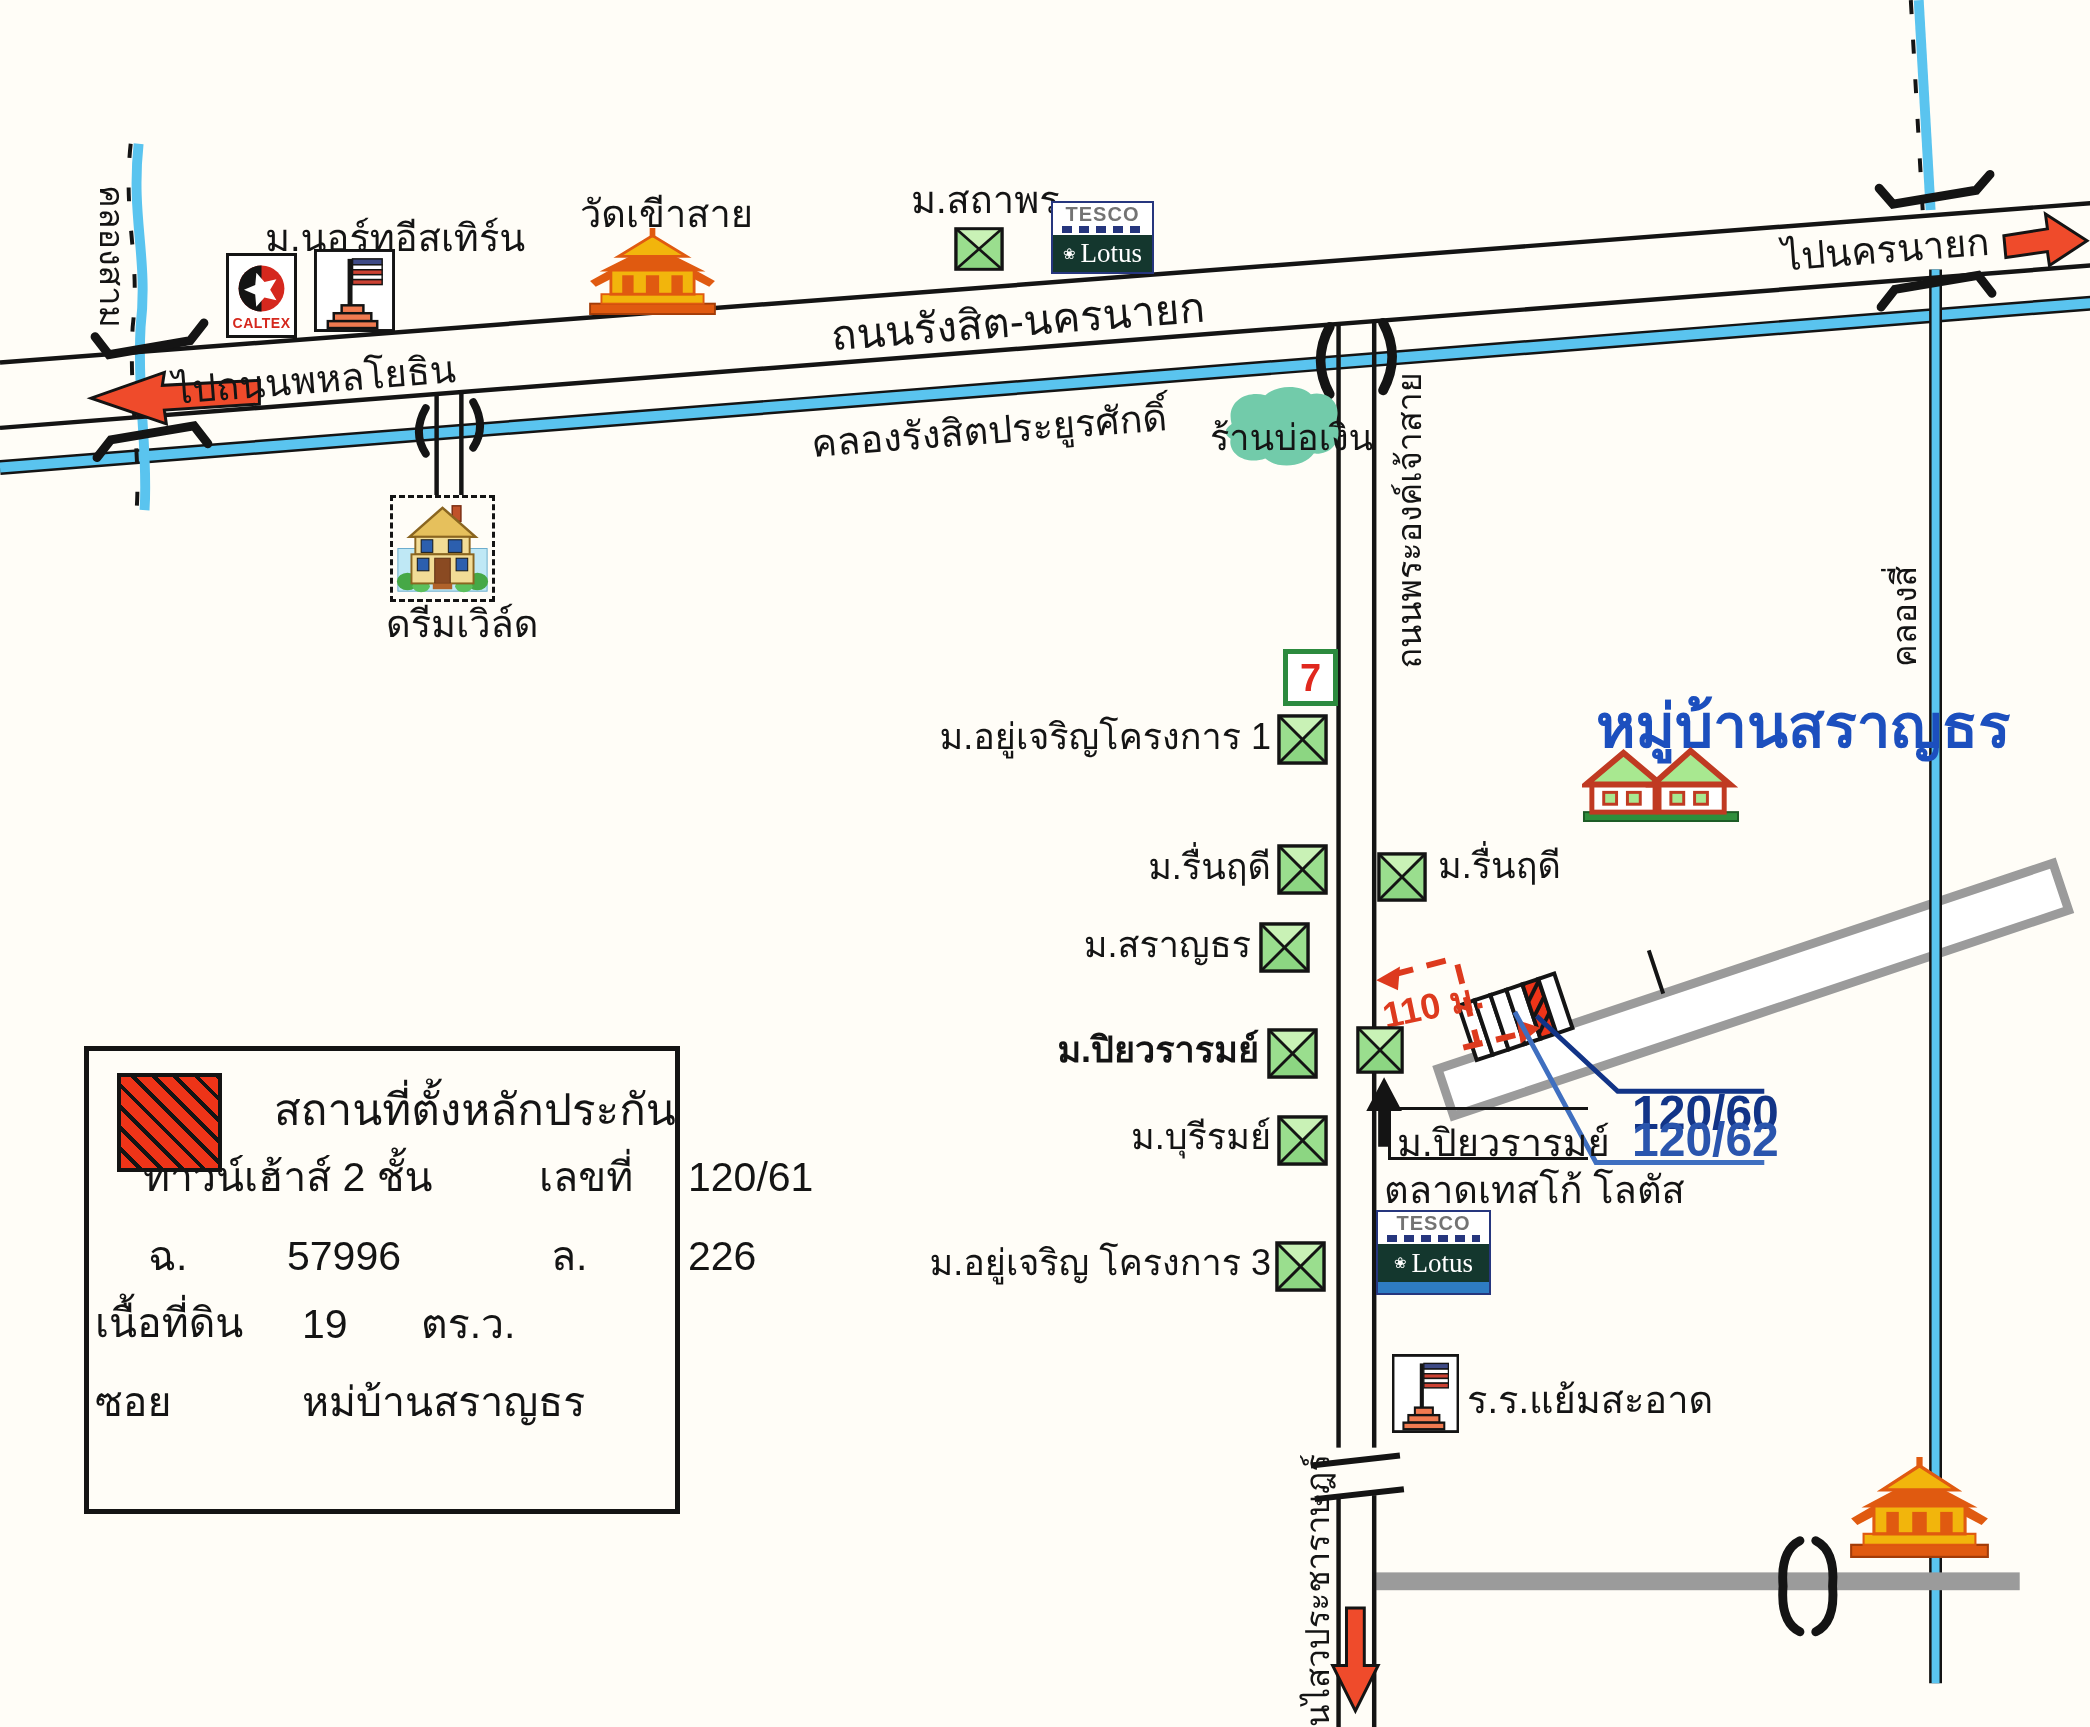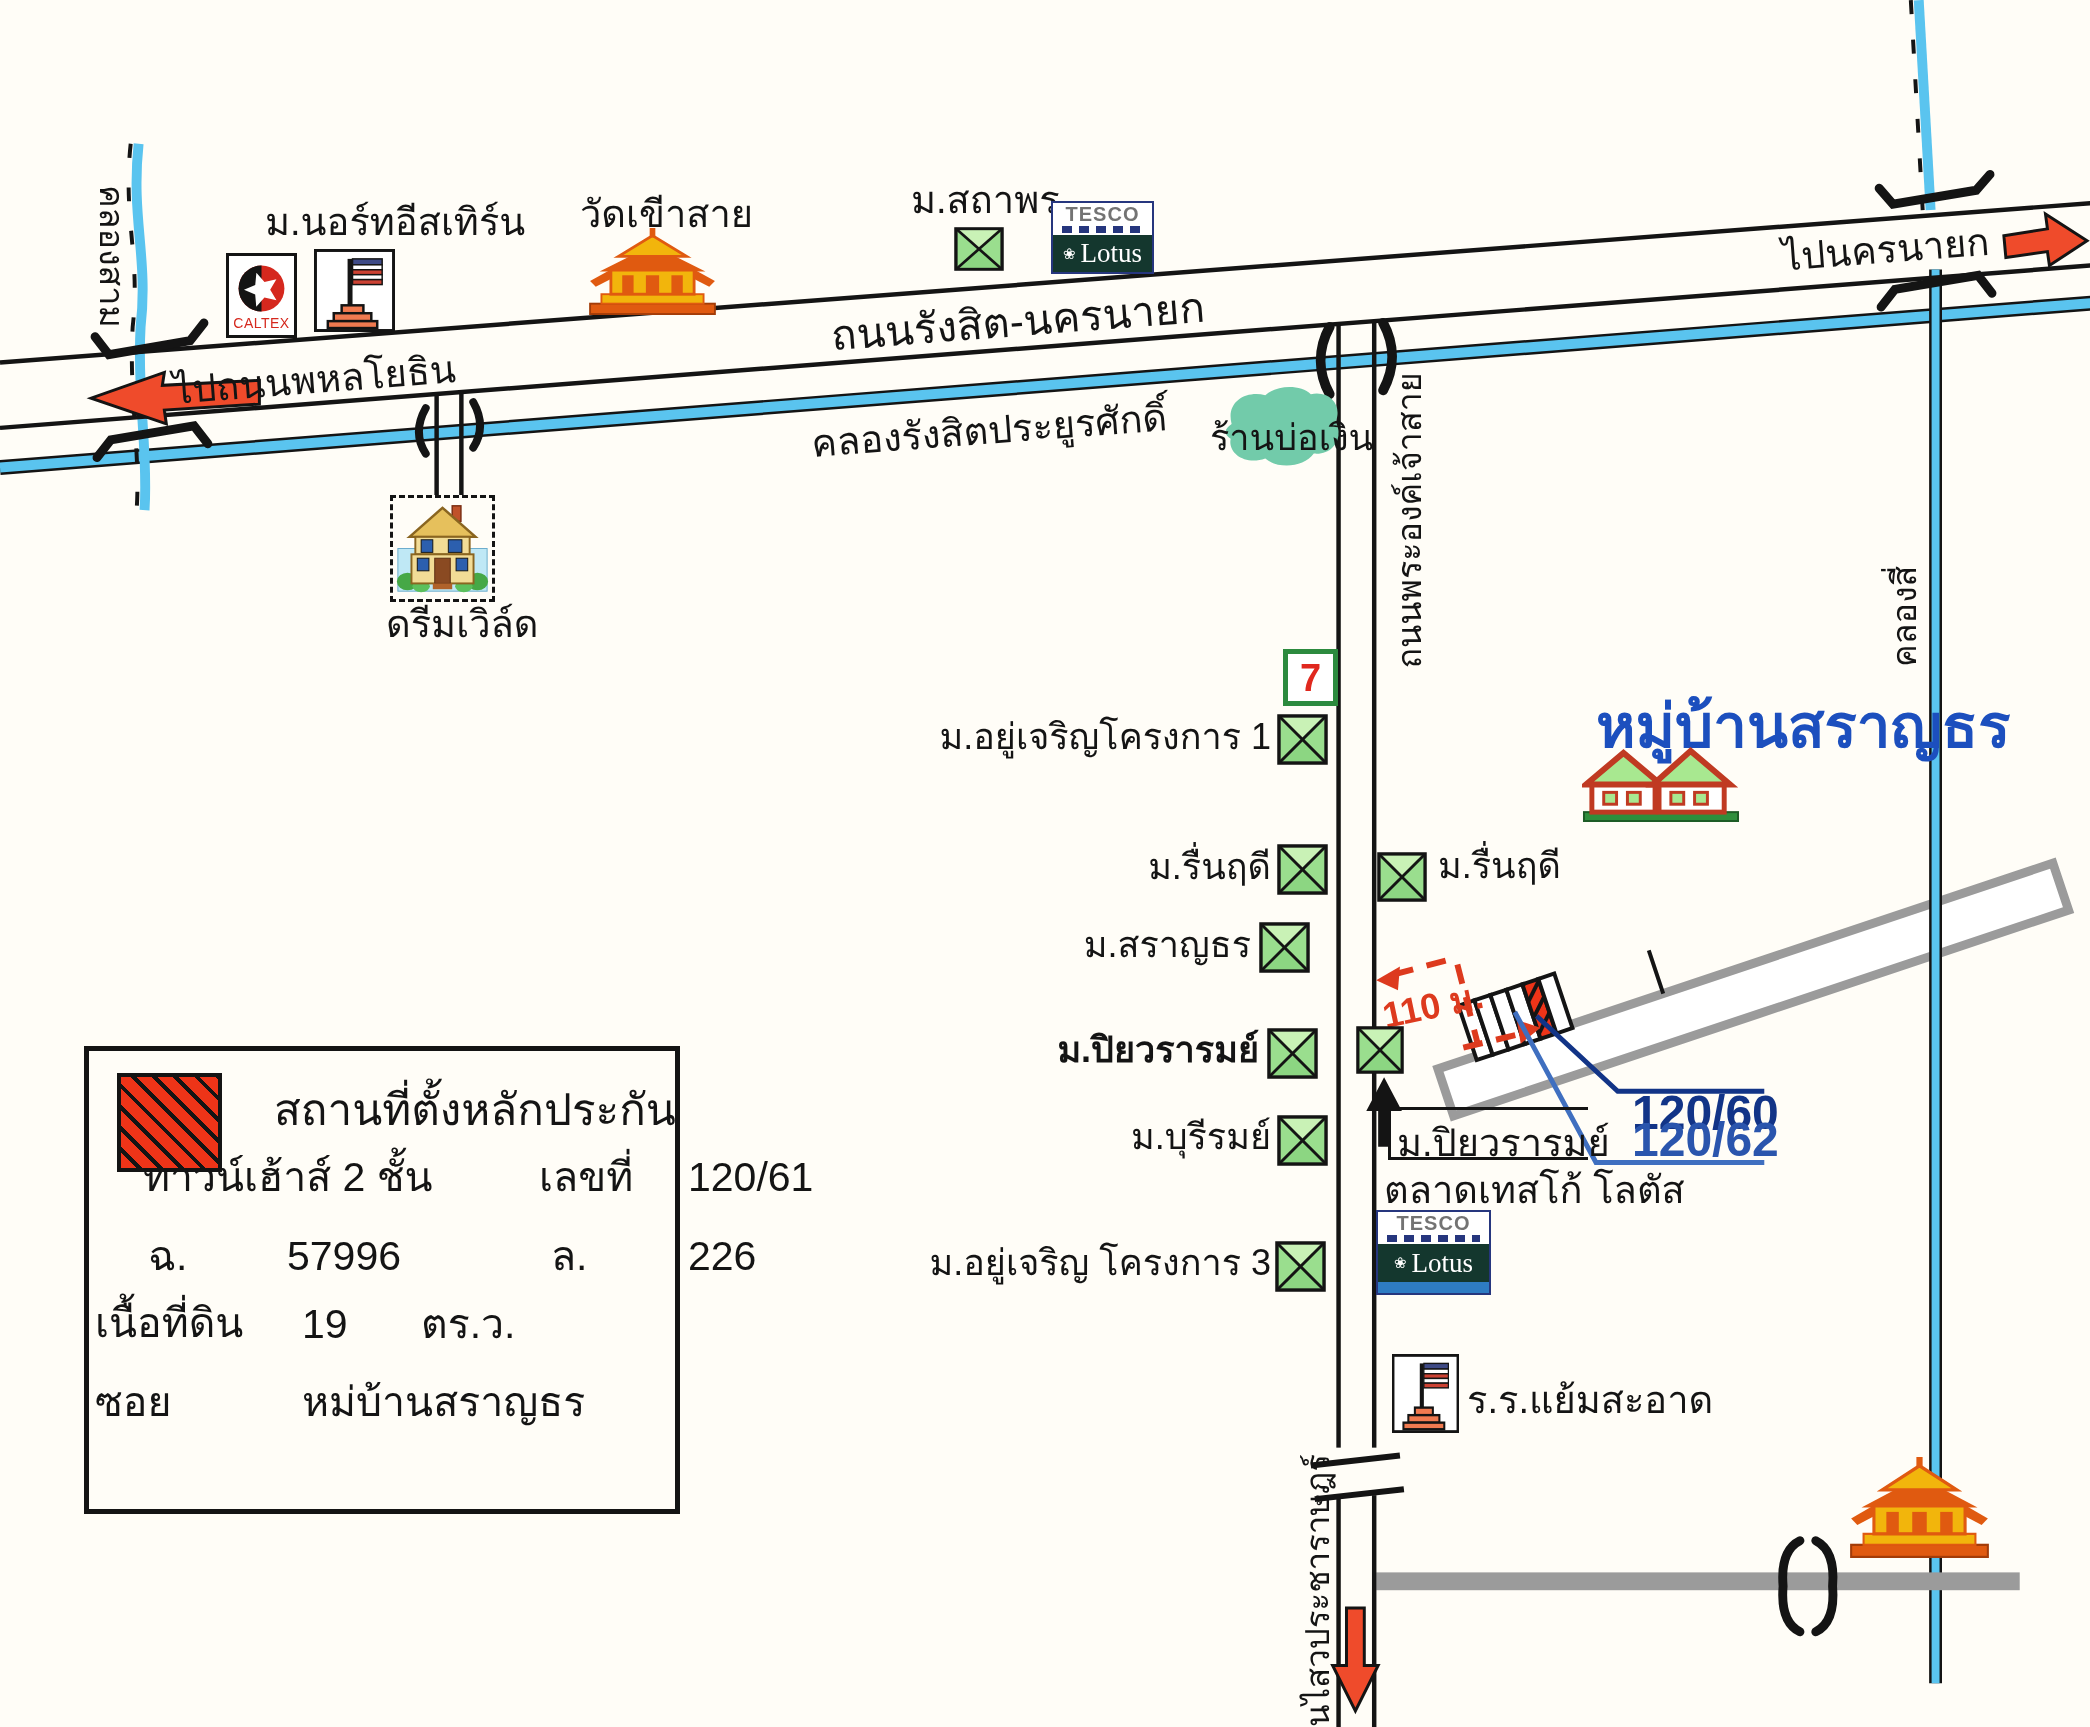--- a/index.html
+++ b/index.html
@@ -29,21 +29,21 @@
   .tesco-top span{color:#737373;font-weight:bold;font-size:20px;letter-spacing:1px;line-height:1.05;}
   .tesco-dashes{height:7px;margin:1px 9px 2px 9px;
     background:repeating-linear-gradient(90deg,#26367e 0 10px,transparent 10px 17px);}
   .tesco-band{flex:1;background:#14372e;color:#fff;display:flex;align-items:center;
     justify-content:center;gap:5px;font-family:"Liberation Serif",serif;font-size:27px;}
   .tesco-band .fl{font-size:15px;}
   .tesco-blue{height:11px;background:#2e7cc3;}
   
   .caltex-box{position:absolute;background:#fff;border:3px solid #141414;box-sizing:border-box;
     display:flex;flex-direction:column;align-items:center;justify-content:center;}
-  .caltex-t{color:#d5281e;font-weight:normal;font-size:14px;letter-spacing:0.5px;line-height:1;}
+  .caltex-t{color:#d5281e;font-weight:bold;font-size:14px;letter-spacing:0.5px;line-height:1;}
   
   .dream-box{position:absolute;border:3px dashed #141414;box-sizing:border-box;background:#fffdf7;
     display:flex;align-items:center;justify-content:center;}
   
   #legend{position:absolute;left:84px;top:1046px;width:596px;height:468px;
     border:5px solid #141414;box-sizing:border-box;background:#fffdf7;}
   #legend .lbl{font-size:41px;}
   .swatch{position:absolute;left:28px;top:22px;width:105px;height:99px;
     border:4px solid #141414;box-sizing:border-box;
     background:repeating-linear-gradient(45deg,#ee3418 0 11px,#141414 11px 15px);}
@@ -168,21 +168,21 @@
       <path d="M1472 974 L1492 1052"></path>
       <path d="M1478 1058 L1536 1044"></path>
     </g>
     <polygon points="1390,990 1414,976 1412,1000" fill="#dd3a1e"></polygon>
     <polygon points="1556,1038 1532,1030 1536,1054" fill="#dd3a1e"></polygon>
 
     <polyline points="1552,1026 1634,1102 1782,1102" fill="none" stroke="#123487" stroke-width="5"></polyline>
     <polyline points="1530,1022 1612,1174 1782,1174" fill="none" stroke="#3f6fc0" stroke-width="5"></polyline>
   </svg>
 
-  <div class="lbl" style="left:265px;top:200px;font-size:38px">ม.นอร์ทอีสเทิร์น</div>
+  <div class="lbl" style="left:265px;top:216px;font-size:38px">ม.นอร์ทอีสเทิร์น</div>
   <div class="lbl" style="left:580px;top:192px;font-size:38px">วัดเขีาสาย</div>
   <div class="lbl" style="left:911px;top:178px;font-size:38px">ม.สถาพร</div>
 
   <div class="lbl c rot" style="left:810px;top:297px;width:416px;font-size:42px;transform:rotate(-4.4deg)">ถนนรังสิต-นครนายก</div>
   <div class="lbl c rot" style="left:1782px;top:228px;width:198px;font-size:38px;transform:rotate(-4.4deg)">ไปนครนายก</div>
   <div class="lbl c rot" style="left:166px;top:358px;width:297px;font-size:38px;transform:rotate(-4.4deg)">ไปถนนพหลโยธิน</div>
   <div class="lbl rot" style="left:810px;top:422px;font-size:38px;transform:rotate(-4.3deg);transform-origin:left top">คลองรังสิตประยูรศักดิ์</div>
 
   <div class="lbl c rot" style="left:33px;top:236px;width:158px;font-size:34px;transform:rotate(90deg)">คลองสาม</div>
   <div class="lbl c rot" style="left:1843px;top:596px;width:123px;font-size:34px;transform:rotate(-90deg)">คลองสี่</div>

